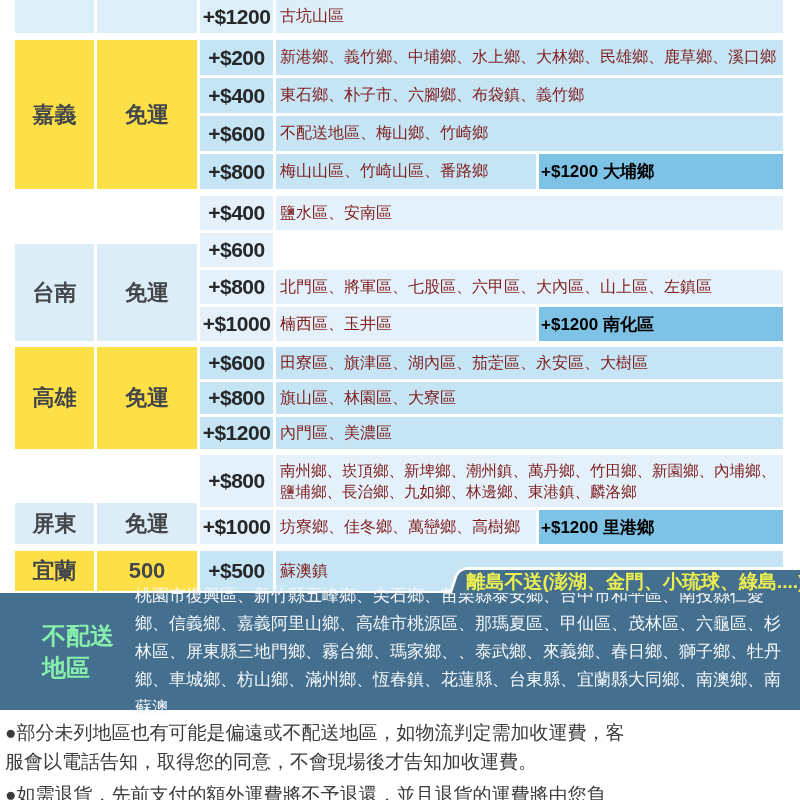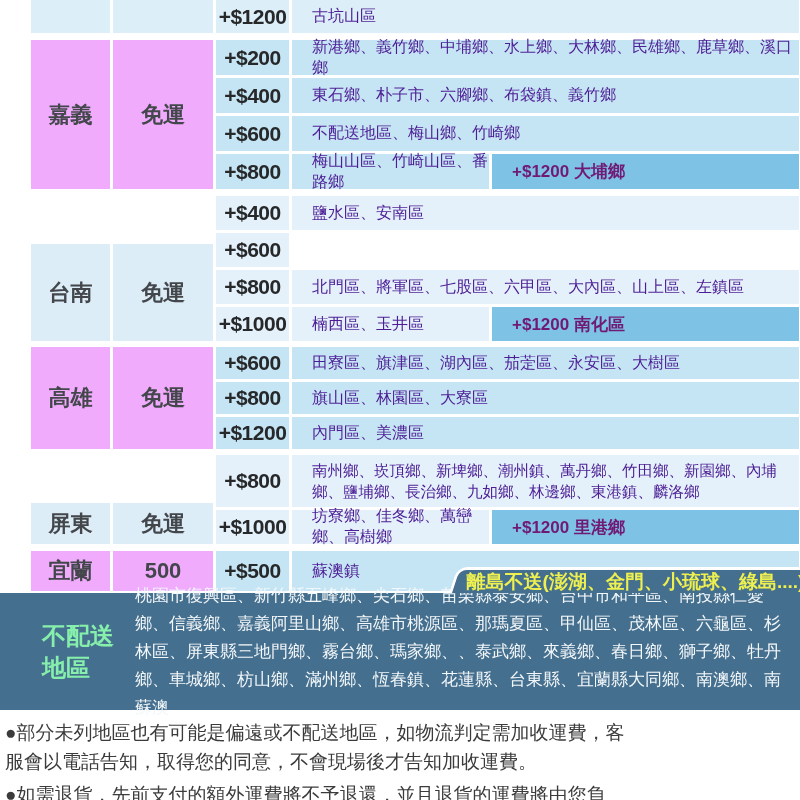--- a/index.html
+++ b/index.html
@@ -1,33 +1,33 @@
 <!DOCTYPE html>
 <html><head>
 <meta charset="utf-8">
 <style>
   * { margin:0; padding:0; box-sizing:border-box; }
   html,body { width:800px; height:800px; }
   body { font-family:"Liberation Sans","DejaVu Sans",sans-serif; background:#ffffff; }
   #page { position:relative; width:800px; height:800px; background:#ffffff; overflow:hidden; }
 
   
-  .table { position:absolute; left:31px; top:0; width:768px; }
+  .table { position:absolute; left:15px; top:0; width:768px; }
   .section { display:flex; gap:3px; }
   .cell { display:flex; align-items:center; }
   .county-cell { width:79px; justify-content:center; font-size:22px; font-weight:bold; color:#43474b; }
   .fee-cell { width:100px; justify-content:center; font-size:22px; font-weight:bold; color:#43474b; }
   .rows { flex:1; display:flex; flex-direction:column; gap:3px; }
   .row { display:flex; gap:3px; height:34px; }
   .price-cell { width:73px; justify-content:center; font-size:21px; font-weight:600; color:#26282a; letter-spacing:-0.5px; }
-  .areas-cell { flex:1; padding-left:20px; font-size:16px; color:#4c1d95; }
-  .extra-cell { width:307px; padding-left:20px; font-size:17px; font-weight:600; color:#701a75; }
+  .areas-cell { flex:1; padding-left:4px; font-size:16px; color:#7f1d1d; }
+  .extra-cell { width:244px; padding-left:2px; font-size:17px; font-weight:600; color:#000000; }
 
   
-  .shade-dark .county-cell, .shade-dark .fee-cell { background:#f0abfc; }
+  .shade-dark .county-cell, .shade-dark .fee-cell { background:#fde047; }
   .shade-dark .price-cell, .shade-dark .areas-cell { background:#c6e5f4; }
   .shade-light .county-cell, .shade-light .fee-cell { background:#ddedf7;margin-top:48px; }
   .shade-light .price-cell, .shade-light .areas-cell { background:#e4f1fa; }
   .shade-top .county-cell, .shade-top .fee-cell,
   .shade-top .price-cell, .shade-top .areas-cell { background:#dceef8; }
   .extra-cell { background:#7ec2e5 !important; }
 
   .sec-partial .row { height:33px; }
   .sec-partial { margin-bottom:7px; }
   .sec-chiayi .row { height:35px; }

